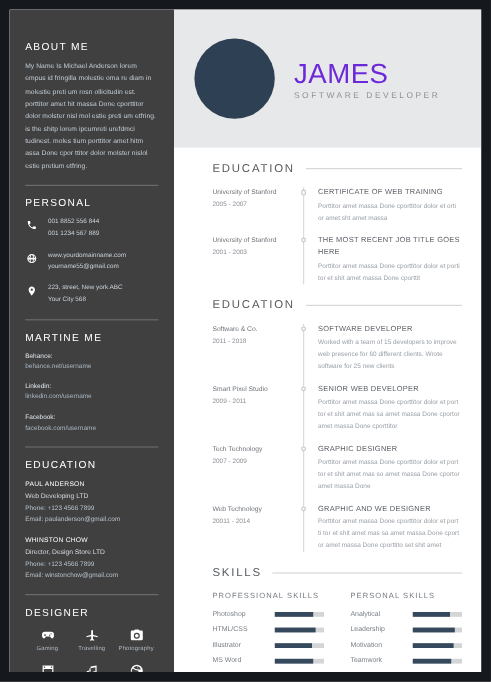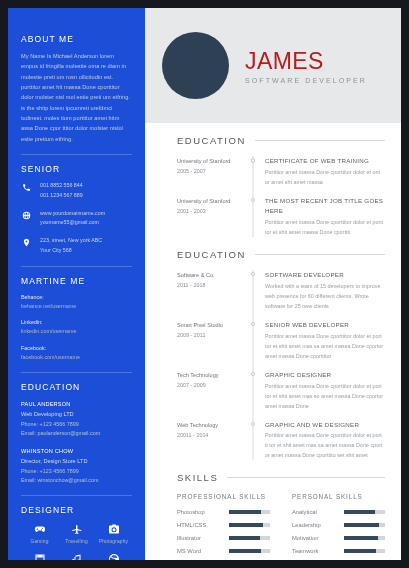--- a/index.html
+++ b/index.html
@@ -14,21 +14,21 @@
     left: 8px; top: 8px;
     width: 393px; height: 552px;
     background: #ffffff;
     display: flex;
     overflow: hidden;
   }
 
   
   .sidebar {
     width: 137px;
-    background: #1d4ed8;
+    background: #404040;
     color: #ffffff;
     padding: 0 0 6px 0;
     flex: 0 0 137px;
     position: relative;
   }
   .sb-inner { padding: 0 13px; }
   .sb-title {
     font-size: 8.5px;
     letter-spacing: 1.1px;
     font-weight: 400;
@@ -109,21 +109,21 @@
   .avatar {
     width: 67px; height: 67px;
     border-radius: 50%;
     background: #2e4054;
     flex: 0 0 67px;
   }
   .name-block { padding-top: 2px; }
   .fname, .lname {
     font-size: 23px;
     letter-spacing: 0.4px;
-    color: #b91c1c;
+    color: #6d28d9;
     font-weight: 400;
     line-height: 1.05;
   }
   .role {
     font-size: 7px;
     letter-spacing: 2.1px;
     color: #8d9298;
     margin-top: 4px;
   }
 
@@ -216,21 +216,21 @@
   <aside class="sidebar">
 
     <section class="sb-inner sec-about">
       <div class="sb-title">ABOUT ME</div>
       <p class="about-text">My Name Is Michael Anderson lorem empus id fringilla molestie oma re diam in molestie preti um rosn ollicitudin est. porttitor amet hit massa Done cporttitor dolor molster nisl mol estie preti um etfring. is the shitp lorem ipcumreti urefdmci tudinest. moles tium  porttitor amet hitm assa Done cpor ttitor dolor molster nislol estie pretium etfring.</p>
     </section>
 
     <div class="sb-sep"></div>
 
     <section class="sb-inner">
-      <div class="sb-title">SENIOR</div>
+      <div class="sb-title">PERSONAL</div>
 
       <div class="contact-row">
         <span class="cicon">
           <svg width="9" height="9" viewBox="0 0 24 24" fill="currentColor">
               <path d="M6.6 10.8c1.4 2.8 3.8 5.2 6.6 6.6l2.2-2.2c.3-.3.7-.4 1-.2 1.1.4 2.4.6 3.6.6.6 0 1 .4 1 1V20c0 .6-.4 1-1 1C10.6 21 3 13.4 3 4c0-.6.4-1 1-1h3.4c.6 0 1 .4 1 1 0 1.3.2 2.5.6 3.6.1.3 0 .7-.2 1l-2.2 2.2z"></path>
             </svg>
         </span>
         <div class="ctext">
           <div>001 8852 556 844</div>
           <div>001 1234 567 889</div>

